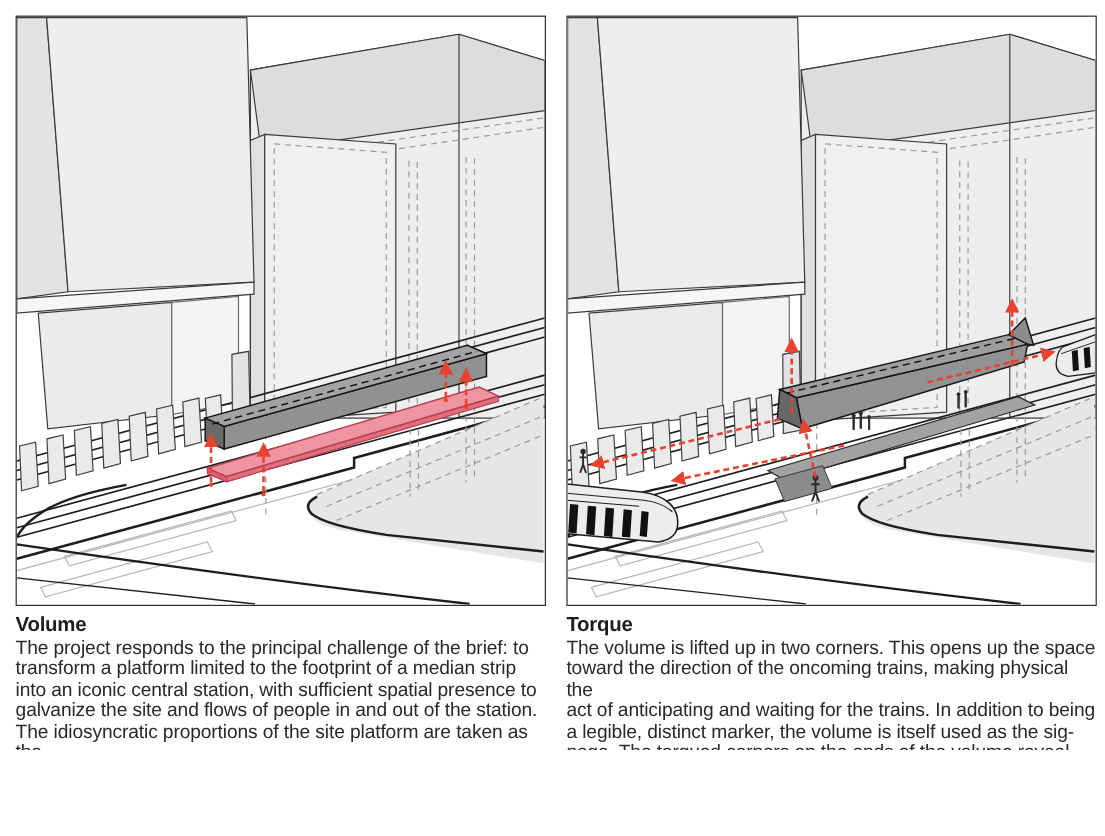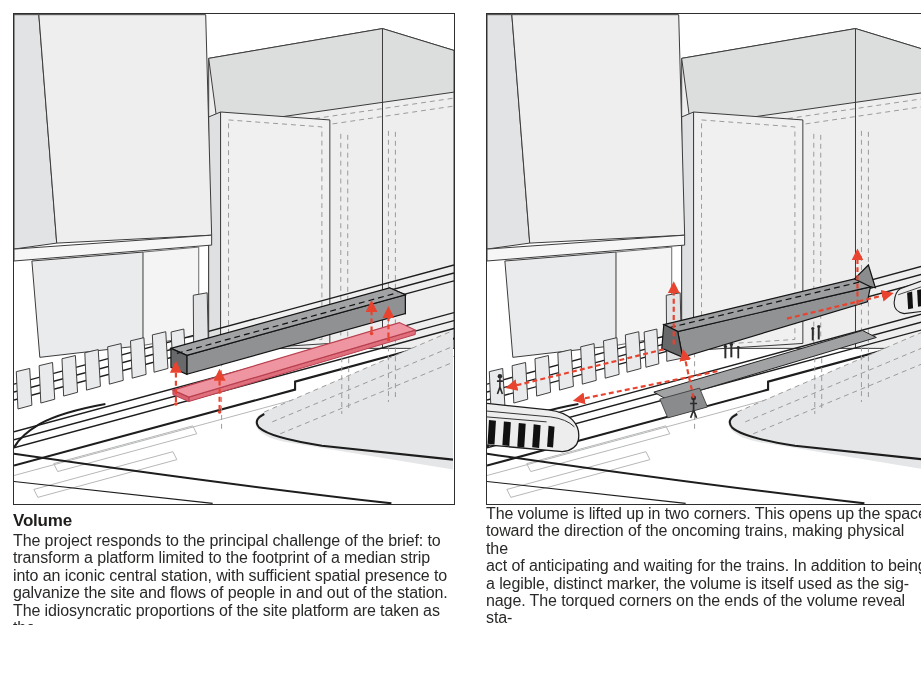--- a/index.html
+++ b/index.html
@@ -1,19 +1,19 @@
 <!DOCTYPE html>
 <html><head>
 <meta charset="utf-8">
 <style>
   html,body{margin:0;padding:0;background:#ffffff;}
   .page{
     width:921px;height:625px;box-sizing:border-box;
     padding:13px 8px 0 13px;background:#ffffff;
-    display:flex;gap:31px;align-items:flex-start;
+    display:flex;gap:17px;align-items:flex-start;
     font-family:"Liberation Sans", sans-serif;
   }
   .panel{width:442px;flex:0 0 442px;}
   .figure{
     width:440px;height:490px;border:1px solid #2e2e2e;background:#ffffff;
     overflow:hidden;
   }
   .figure svg{display:block;}
   h2.cap-head{
     font-size:17px;font-weight:700;color:#1f1d1b;
@@ -208,20 +208,21 @@
         <g stroke="#e8432f" stroke-width="2.2" stroke-dasharray="5 3.2" fill="none">
           <path d="M178,337 L22,375" marker-end="url(#ah)"></path>
           <path d="M232,359 L90,388" marker-end="url(#ah)"></path>
           <path d="M302,306 L406,281" marker-end="url(#ah)"></path>
           <path d="M208,386 L198,340" marker-end="url(#ah)"></path>
           <path d="M188,332 L188,272" marker-end="url(#ah)"></path>
           <path d="M373,292 L373,239" marker-end="url(#ah)"></path>
         </g>
       </svg>
     </div>
+    <h2 class="cap-head">Torque</h2>
     <p class="cap-body">The volume is lifted up in two corners. This opens up the space
 toward the direction of the oncoming trains, making physical the
 act of anticipating and waiting for the trains. In addition to being
 a legible, distinct marker, the volume is itself used as the sig-
 nage. The torqued corners on the ends of the volume reveal sta-
 tion identification on both the inside and outside, serving as way-
 finding within the transfer zone to the station. On the interior, the
 two ends are labeled Capital and Rusk to assist wayfinding from
 within the station itself.</p>
   </section>

